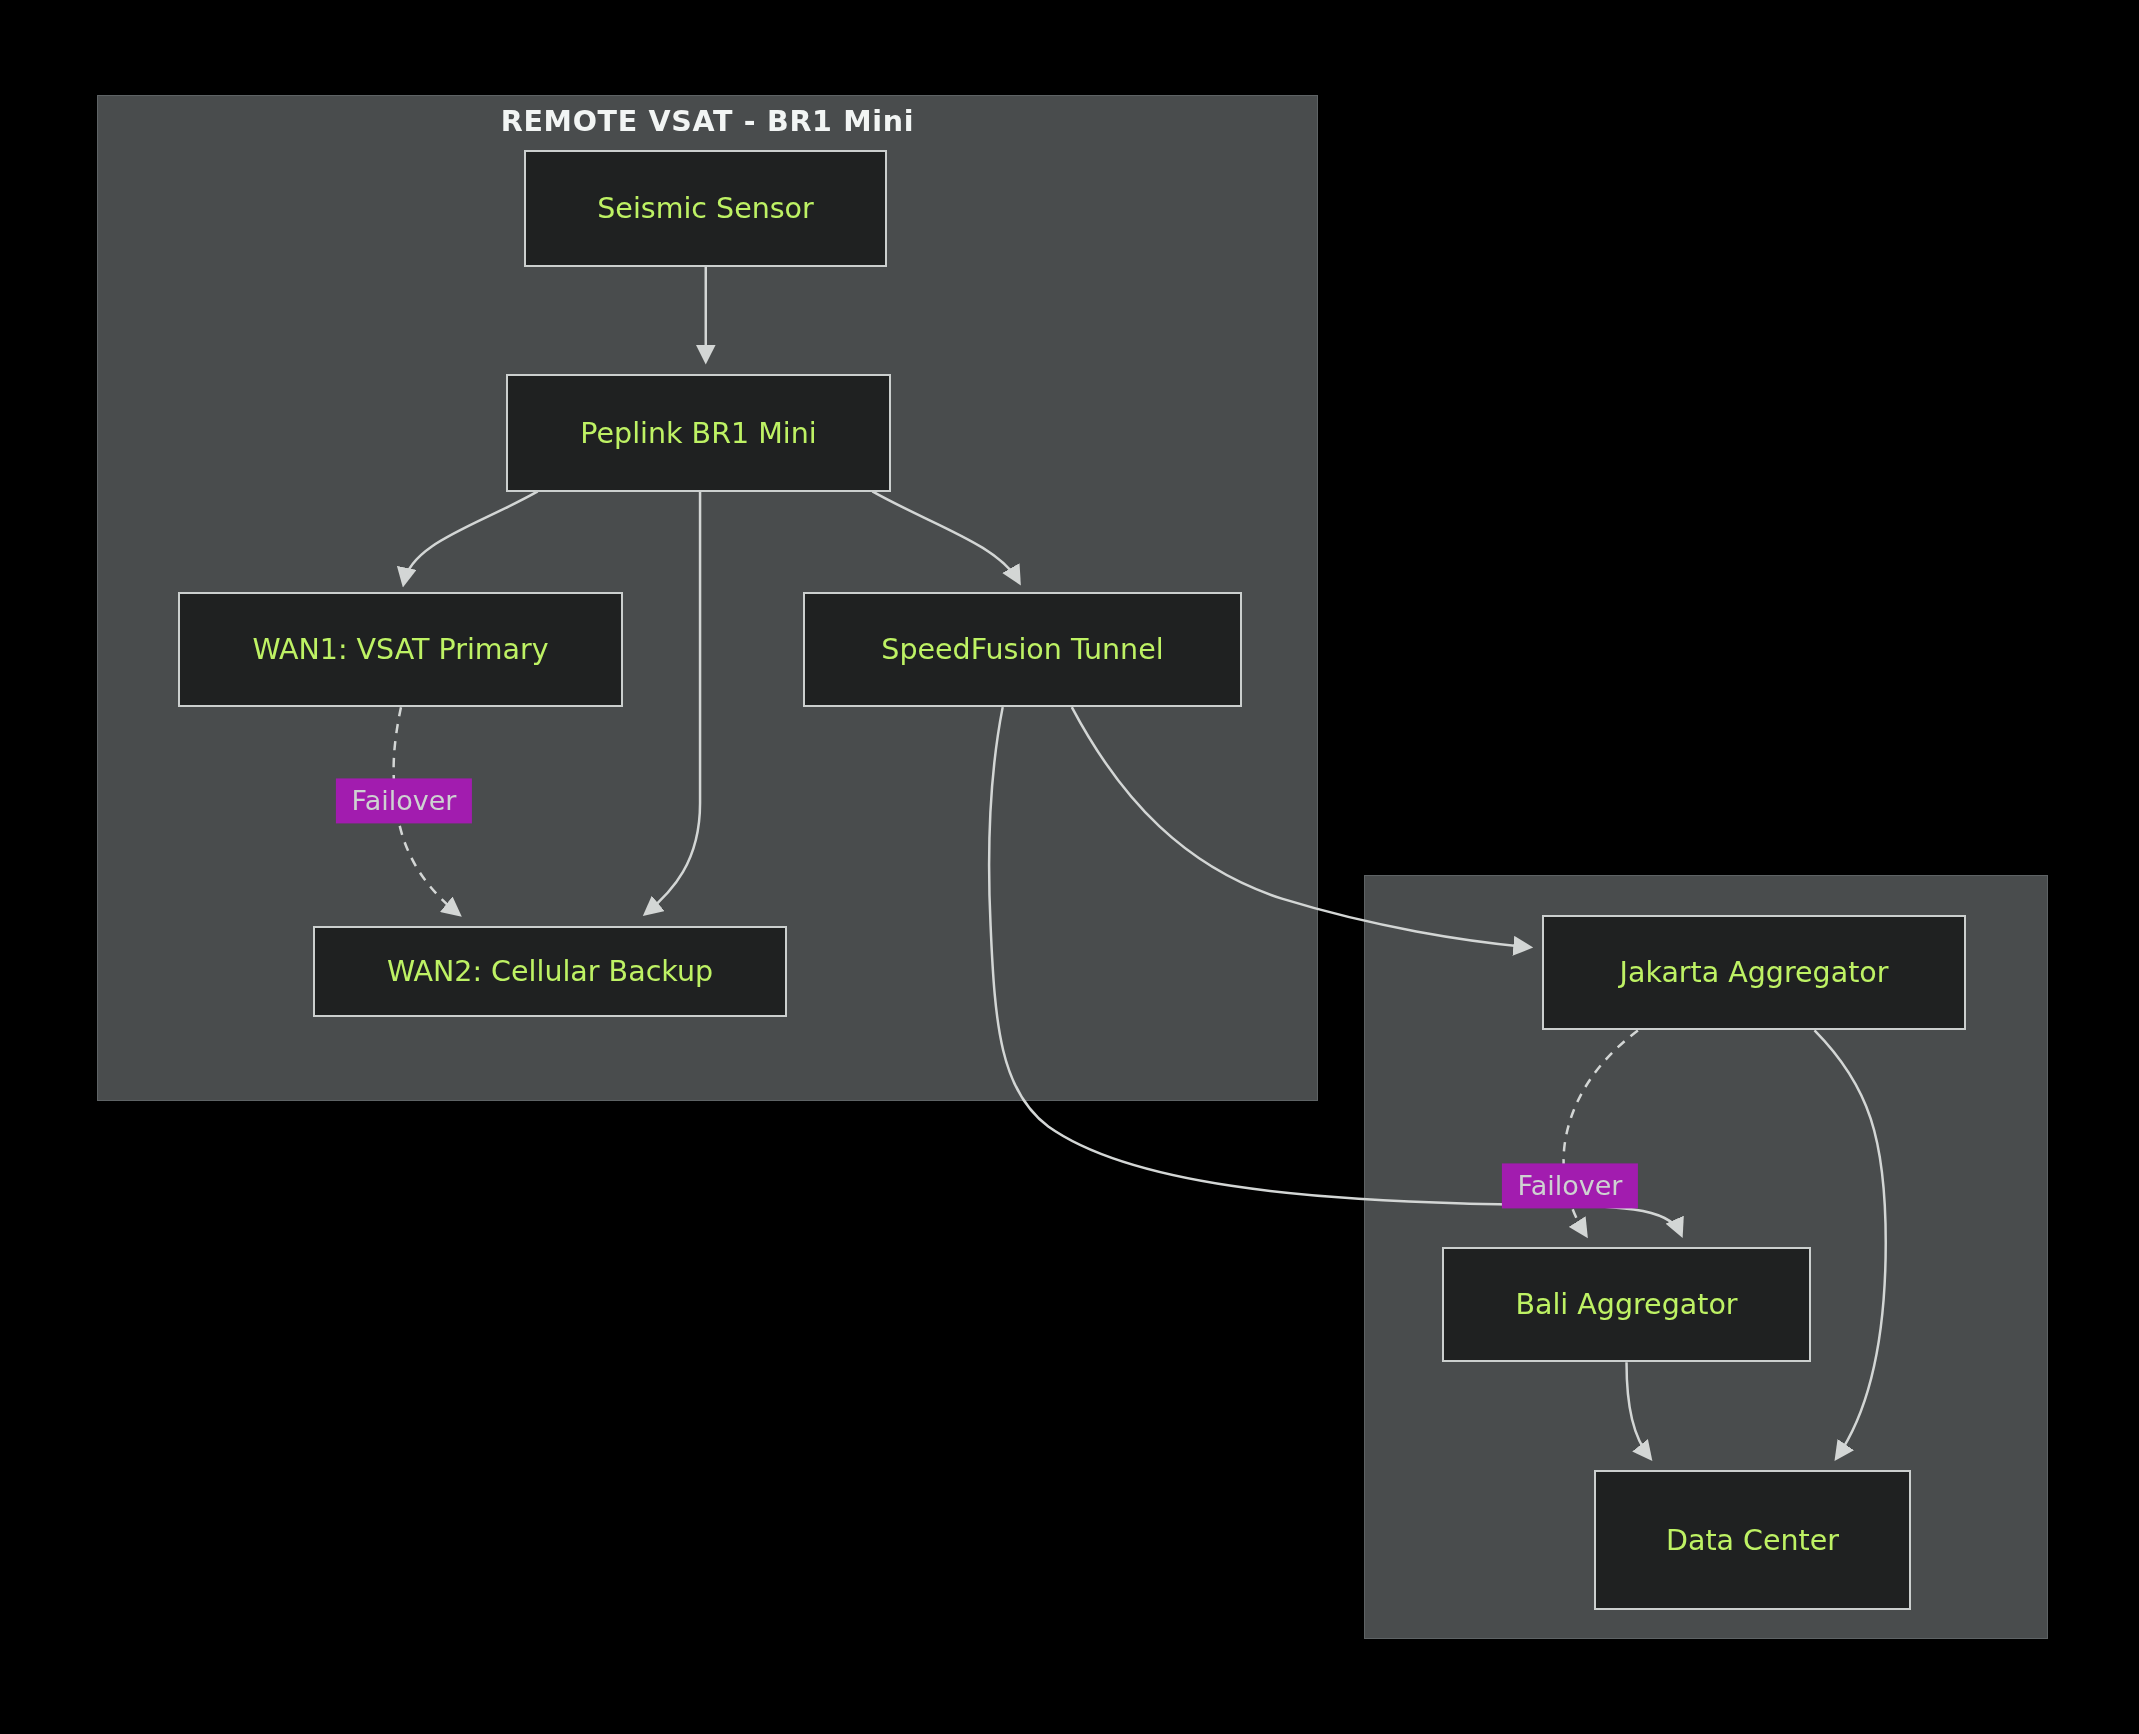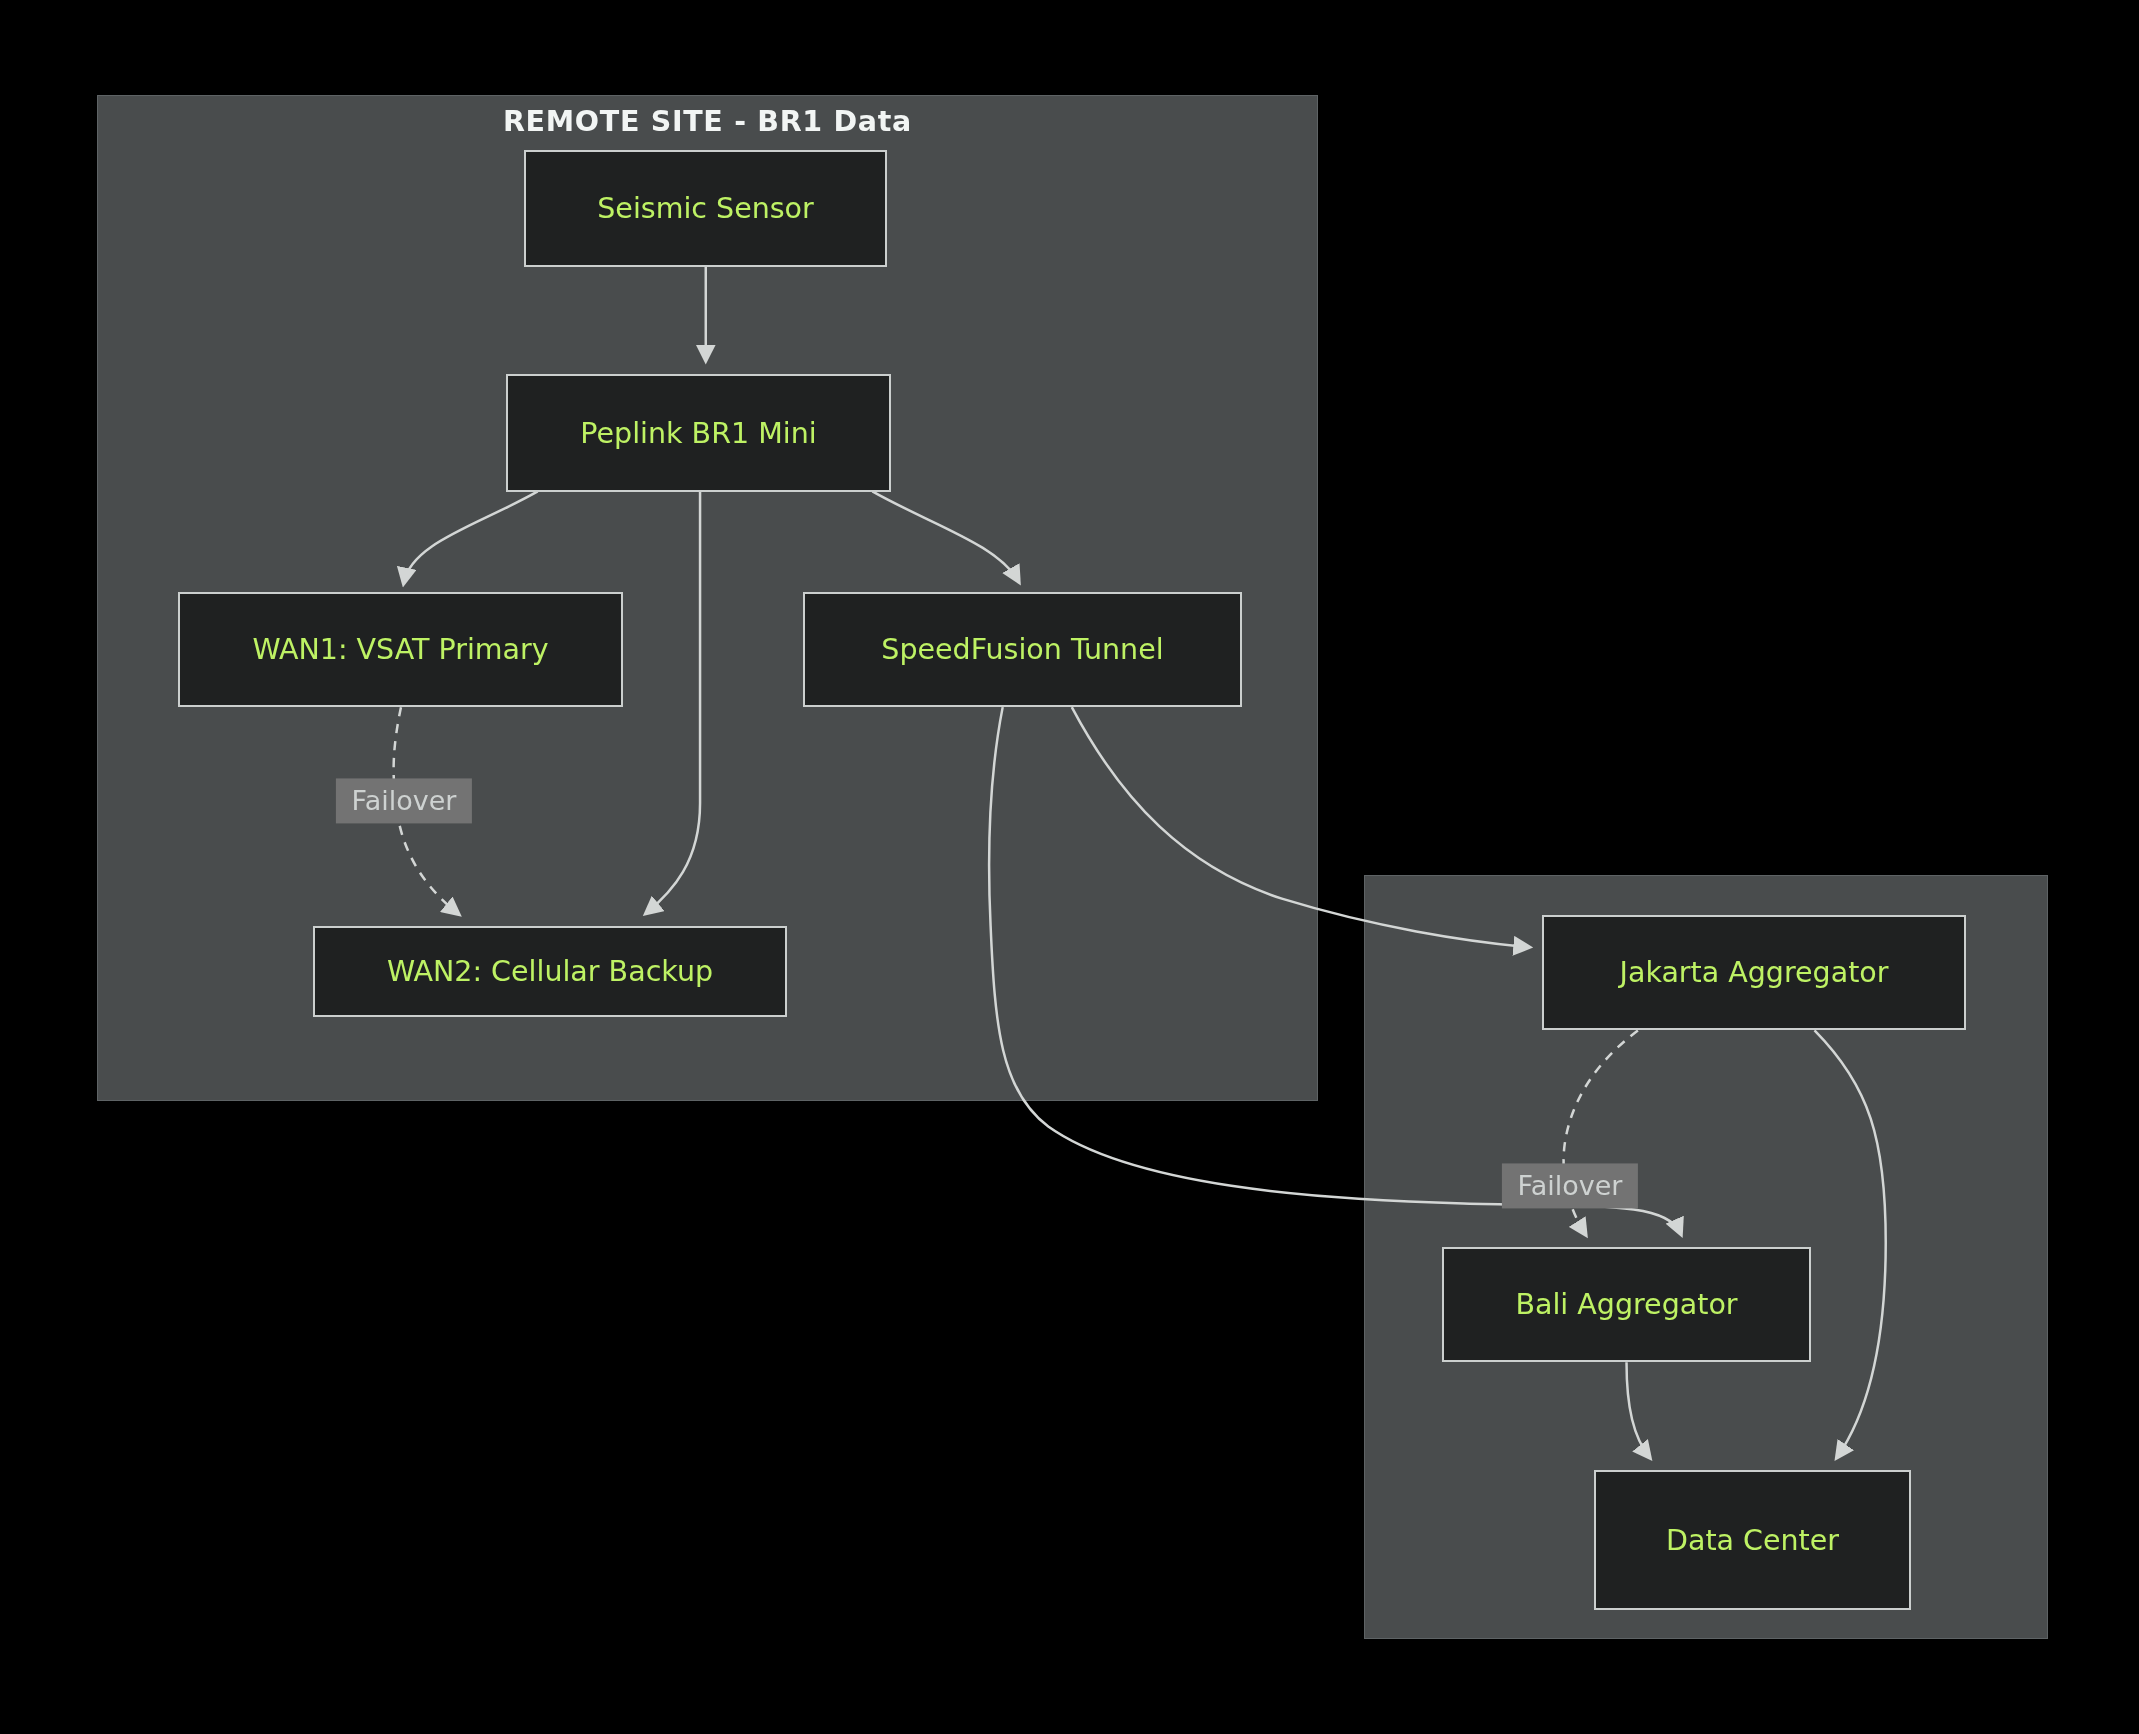--- a/index.html
+++ b/index.html
@@ -54,35 +54,35 @@
     display: flex;
     align-items: center;
     justify-content: center;
     color: #bef264;
     font-size: 28.5px;
     z-index: 5;
   }
   .edge-label {
     position: absolute;
     transform: translate(-50%, -50%);
-    background: #737373;
+    background: #a21caf;
     color: #ced2d1;
     font-size: 27px;
     padding: 7.1px 15.7px;
     z-index: 4;
     white-space: nowrap;
   }
 </style>
 </head>
 <body>
 
 <div id="canvas">
 
   <div class="cluster" style="left:97px; top:95px; width:1221px; height:1006px;"></div>
-  <div class="cluster-title" style="left:97px; top:105px; width:1221px;">REMOTE SITE - BR1 Data</div>
+  <div class="cluster-title" style="left:97px; top:105px; width:1221px;">REMOTE VSAT - BR1 Mini</div>
 
   <div class="cluster" style="left:1364px; top:875px; width:684px; height:764px;"></div>
 
   <svg id="edges" width="2140" height="1734" viewBox="0 0 3005 2435">
     <defs>
       <marker id="arrow" viewBox="0 0 12 12" refX="9" refY="6" markerWidth="8" markerHeight="8" orient="auto-start-reverse">
         <path d="M 0 0 L 12 6 L 0 12 z" fill="#d3d6d5"></path>
       </marker>
     </defs>
 

